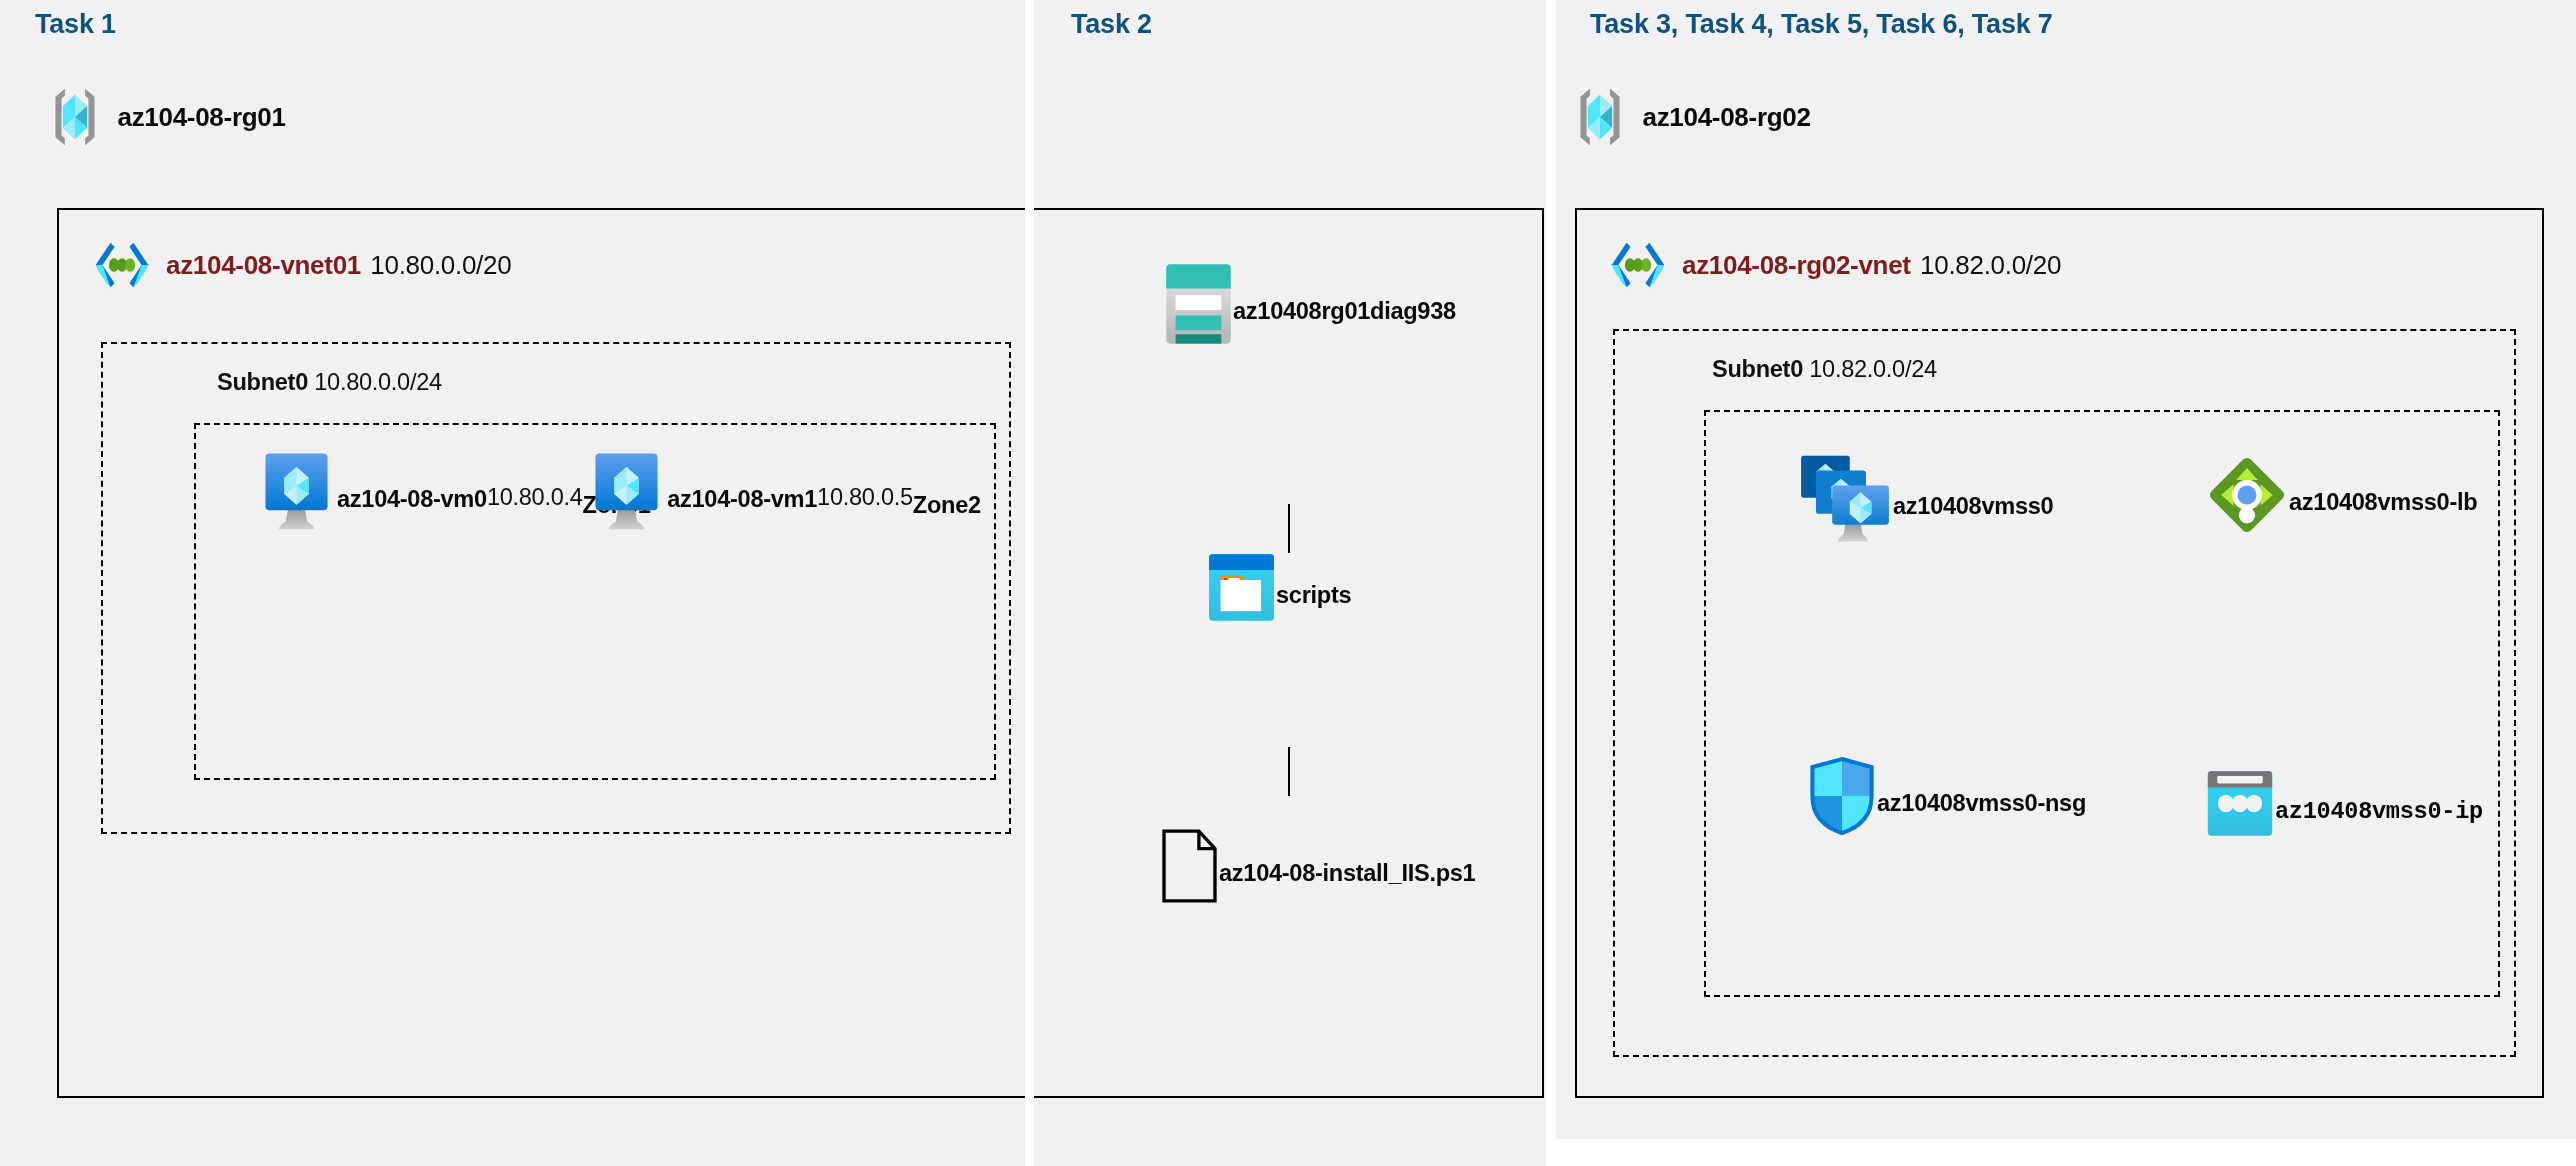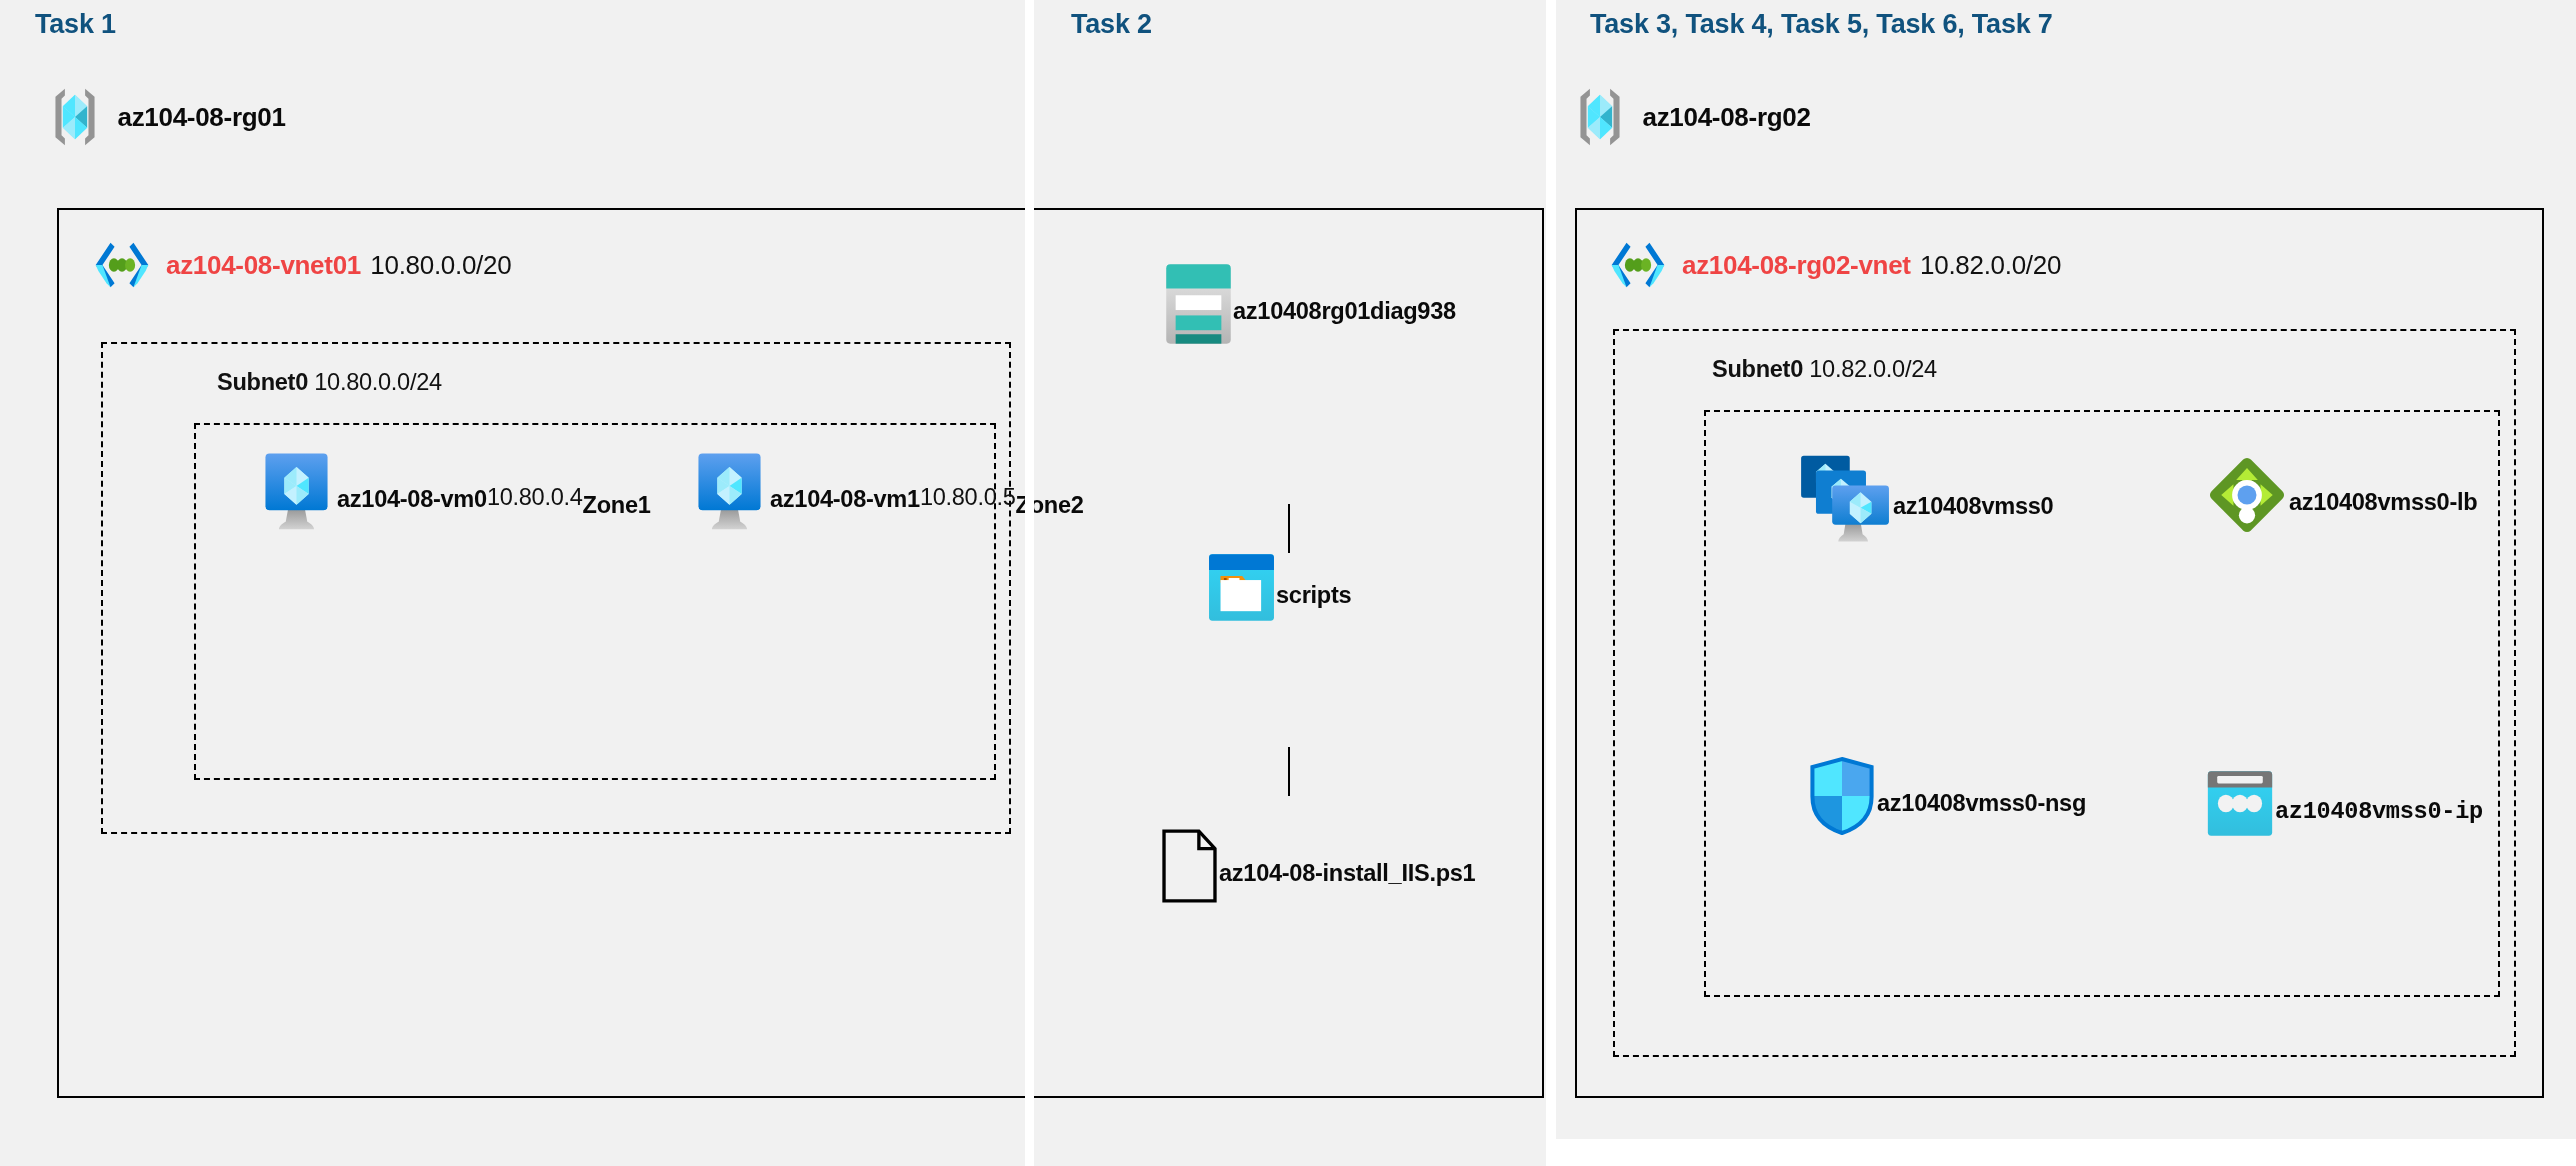--- a/index.html
+++ b/index.html
@@ -40,21 +40,21 @@
 
   
   .gutter{position:absolute;background:#ffffff;top:0;height:1166px;width:9.4px;z-index:6;}
   #gutter-a{left:1025px;}
   #gutter-b{left:1547px;}
 
   .vnet-header{position:absolute;display:flex;align-items:center;}
   #vnet01-header{left:93px;top:240px;}
   #vnet02-header{left:1609px;top:240px;}
   .vnet-name{
-    font-size:26px;font-weight:bold;color:#ef4444;margin-left:15px;
+    font-size:26px;font-weight:bold;color:#7f1d1d;margin-left:15px;
     white-space:nowrap;letter-spacing:-0.3px;
   }
   .cidr{font-weight:normal;margin-left:9.4px;color:#111;}
 
   
   .subnet-box{position:absolute;border:2.7px dashed #000;box-sizing:border-box;}
   #subnet0-a{left:101px;top:342px;width:910px;height:492px;}
   #subnet0-b{left:1613px;top:329px;width:903px;height:728px;}
 
   .subnet-label{position:absolute;font-size:23.6px;color:#111;white-space:nowrap;letter-spacing:-0.3px;}
@@ -75,21 +75,21 @@
   .node-sub{
     font-size:23.6px;font-weight:normal;color:#111;white-space:nowrap;
     margin-top:10px;letter-spacing:-0.3px;
   }
   .node-zone{
     font-size:23.6px;font-weight:bold;color:#0a0a0a;white-space:nowrap;
     margin-top:26px;letter-spacing:-0.3px;
   }
 
   #node-vm0{left:256px;top:452px;width:189px;}
-  #node-vm1{left:689px;top:452px;width:189px;}
+  #node-vm1{left:689px;top:452px;width:189px;justify-content:center;}
 
   #node-storage{left:1164px;top:263px;width:256px;}
   #node-scripts{left:1207px;top:553px;width:162px;}
   #node-ps1{left:1160px;top:828px;width:270px;}
 
   #node-vmss{left:1793px;top:453px;width:270px;}
   #node-lb{left:2205px;top:453px;width:270px;}
   #node-nsg{left:1807px;top:755px;width:270px;}
   #node-ip{left:2205px;top:770px;width:270px;font-family:Liberation Mono, monospace;}
 

